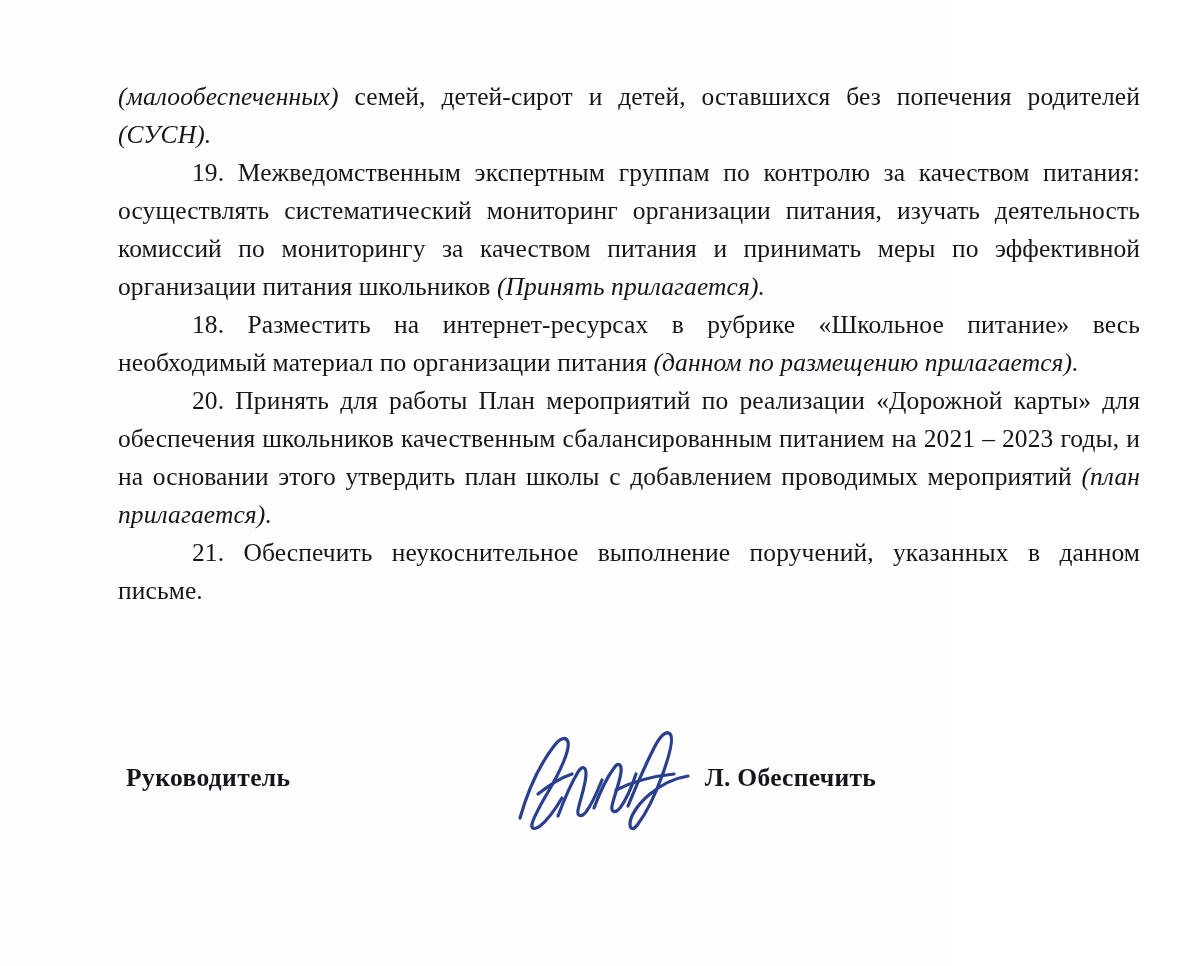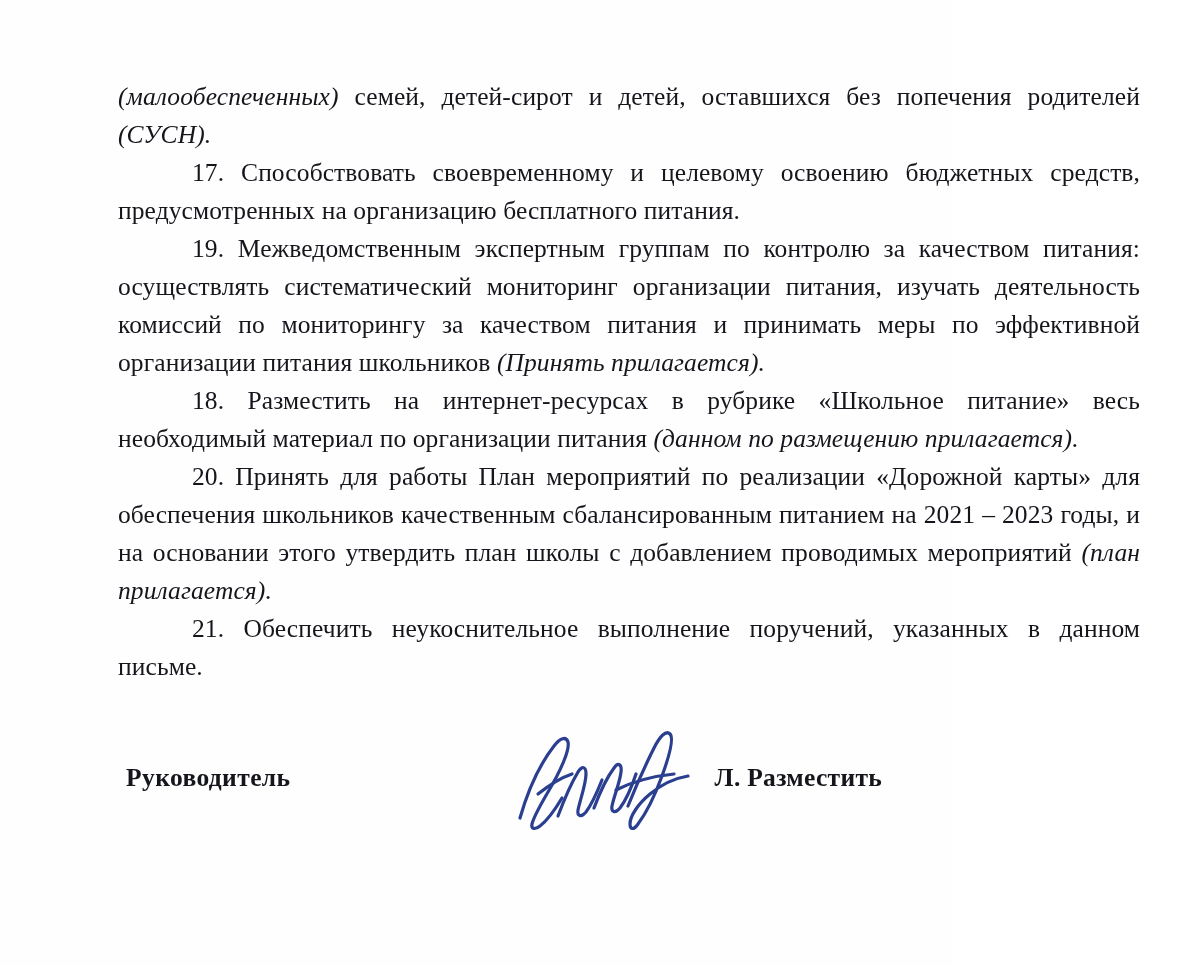--- a/index.html
+++ b/index.html
@@ -36,21 +36,21 @@
   }
   .para.indented {
     text-indent: 74px;
   }
   .ital {
     font-style: italic;
   }
   .signature-block {
     position: absolute;
     left: 118px;
-    right: 70px;
+    right: 76px;
     top: 745px;
     height: 120px;
   }
   .sig-role {
     position: absolute;
     left: 8px;
     top: 18px;
     font-size: 25.5px;
     font-weight: bold;
     letter-spacing: 0.4px;
@@ -79,23 +79,20 @@
 <body>
 
 <div class="page">
 
   <div class="doc-body">
 
     <p class="para">
       <span class="ital">(малообеспеченных)</span><span> семей, детей-сирот и детей, оставшихся без попечения родителей </span><span class="ital">(СУСН).</span>
     </p>
 
-    <p class="para indented">
-      <span>17. Способствовать своевременному и целевому освоению бюджетных средств, предусмотренных на организацию бесплатного питания.</span>
-    </p>
 
     <p class="para indented">
       <span>19. Межведомственным экспертным группам по контролю за качеством питания: осуществлять систематический мониторинг организации питания, изучать деятельность комиссий по мониторингу за качеством питания и принимать меры по эффективной организации питания школьников </span><span class="ital">(Принять прилагается).</span>
     </p>
 
     <p class="para indented">
       <span>18. Разместить на интернет-ресурсах в рубрике «Школьное питание» весь необходимый материал по организации питания </span><span class="ital">(данном по размещению прилагается).</span>
     </p>
 
     <p class="para indented">
@@ -117,16 +114,16 @@
           <path d="M22 98 C 30 70, 42 44, 56 26 C 62 18, 68 16, 70 22 C 72 30, 62 52, 50 72 C 42 86, 36 96, 34 104 C 33 109, 37 110, 42 106 C 50 100, 58 88, 64 78"></path>
           <path d="M40 74 C 50 66, 62 58, 74 54"></path>
           <path d="M60 96 C 66 80, 74 62, 80 52 C 84 46, 88 46, 88 54 C 88 64, 82 80, 80 90 C 79 96, 83 98, 88 92 C 94 84, 100 70, 104 60"></path>
           <path d="M96 88 C 102 72, 110 56, 116 48 C 120 42, 124 44, 123 52 C 122 62, 116 76, 114 86 C 113 92, 117 94, 122 88 C 128 80, 134 66, 138 54"></path>
           <path d="M130 86 C 138 66, 148 44, 156 28 C 162 16, 168 10, 172 14 C 176 18, 172 34, 164 56 C 156 78, 146 96, 140 104 C 136 110, 132 110, 132 104 C 132 96, 140 84, 152 74 C 164 64, 178 58, 190 56"></path>
           <path d="M118 70 C 134 62, 156 56, 176 54"></path>
         </g>
       </svg>
     </div>
 
-    <div class="sig-name">Л. Разместить</div>
+    <div class="sig-name">Л. Обеспечить</div>
   </div>
 
 </div>
 
 </body></html>

